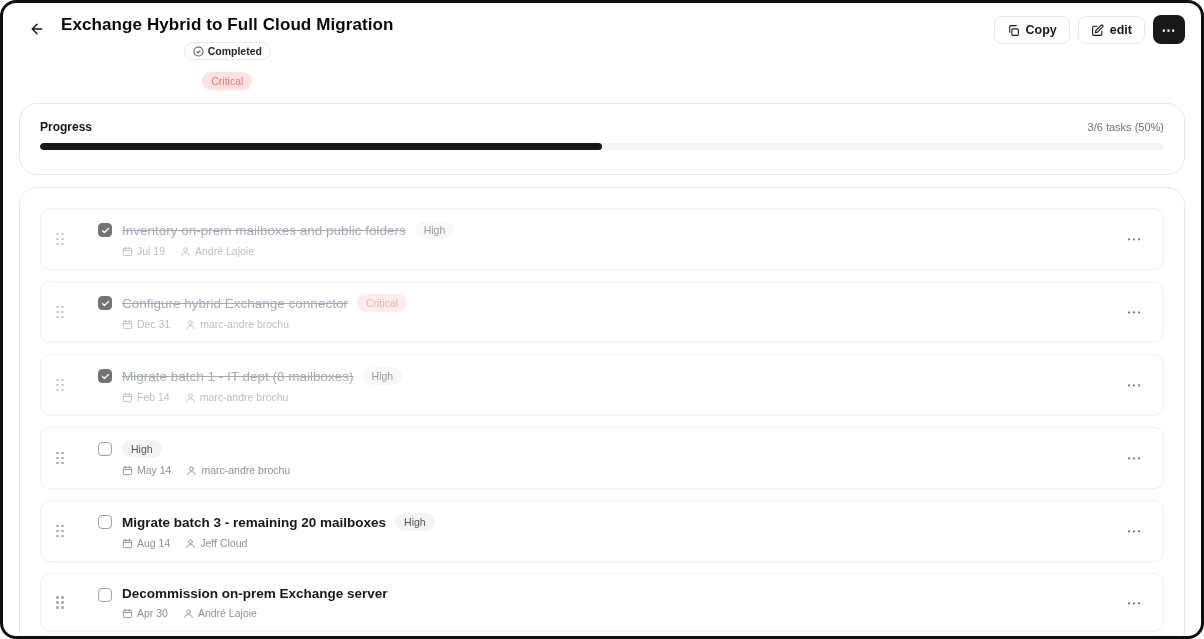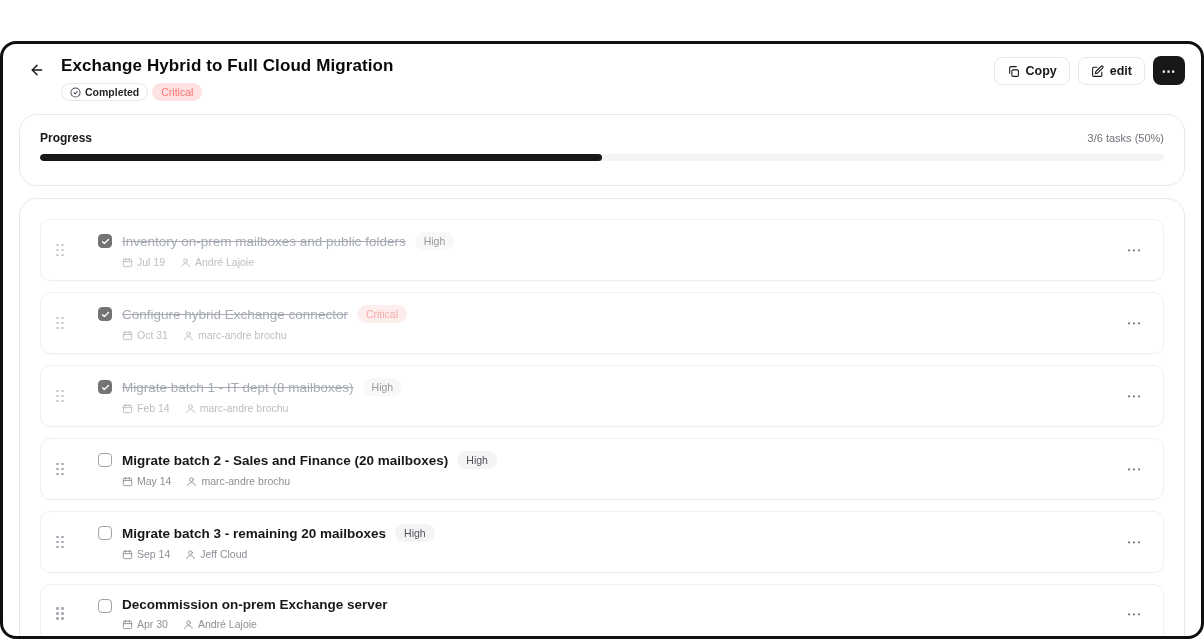--- a/index.html
+++ b/index.html
@@ -1,24 +1,24 @@
 <!DOCTYPE html>
 <html style="--accent: #18181b; --critical_bg: #fee2e2; --critical_text: #f87171; --neutral_badge_bg: #f4f4f5; --neutral_badge_text: #52525b; --border: #e5e7eb; --muted: #71717a; --track: #f4f4f5;"><head>
 <meta charset="utf-8">
 <style>
   * { margin:0; padding:0; box-sizing:border-box; }
   html,body { width:1204px; height:639px; background:#fff; font-family:"Liberation Sans", sans-serif; }
-  .frame { position:absolute; inset:0; border:3px solid #0f0f0f; border-radius:16px; background:#fff; overflow:hidden;margin-top:41px; }
+  .frame { position:absolute; inset:0; border:3px solid #0f0f0f; border-radius:16px; background:#fff; overflow:hidden; }
 
   
   .topbar { display:flex; justify-content:space-between; align-items:flex-start; padding:12px 16px 0 16px; }
   .topbar-left { display:flex; align-items:flex-start; gap:12px; }
   .back-btn { background:none; border:none; cursor:pointer; padding:6px 4px 0 10px; color:#18181b; display:flex; }
   .title-block h1 { font-size:17px; font-weight:700; color:#09090b; letter-spacing:.1px; }
-  .badges { display:flex; gap:4px; margin-top:7px; align-items:center; }
+  .badges { display:flex; gap:12px; margin-top:7px; align-items:center;flex-direction:column; }
   .badge-status { display:inline-flex; align-items:center; gap:4px; border:1px solid var(--border,#e4e4e7); border-radius:999px; padding:2px 8px; font-size:10.5px; font-weight:600; color:#27272a; background:#fff; }
   .badge-critical { background:var(--critical_bg,#fee2e2); color:var(--critical_text,#f87171); border-radius:999px; padding:3px 9px; font-size:10.5px; font-weight:500; }
   .topbar-right { display:flex; gap:8px; align-items:flex-end; padding-top:0; }
   .btn { display:inline-flex; align-items:center; gap:6px; background:#fff; border:1px solid var(--border,#e4e4e7); border-radius:8px; padding:6px 12px; font-size:12.5px; font-weight:600; color:#18181b; cursor:pointer; font-family:inherit; }
   .btn-dark { background:var(--accent,#18181b); color:#fff; border:none; border-radius:8px; width:32px; height:29px; font-size:14px; font-weight:700; cursor:pointer; display:inline-flex; align-items:center; justify-content:center; letter-spacing:1px; }
 
   
   .card { margin:0 16px; border:1px solid var(--border,#e5e7eb); border-radius:18px; background:#fff; }
   .progress-card { margin-top:13px; padding:16px 20px 24px 20px; }
   .progress-head { display:flex; justify-content:space-between; align-items:baseline; margin-bottom:9px; }
@@ -174,21 +174,21 @@
             <div class="task-line1">
               <span class="task-title">Configure hybrid Exchange connector</span>
               <span class="pill critical">Critical</span>
             </div>
             <div class="task-meta">
               <span class="meta">
                 <svg width="11" height="11" viewBox="0 0 24 24" fill="none" stroke="#8e9097" stroke-width="2" stroke-linecap="round">
                     <rect x="3" y="5" width="18" height="16" rx="2"></rect>
                     <path d="M3 10h18M8 3v4M16 3v4"></path>
                   </svg>
-                <span>Oct 31</span>
+                <span>Dec 31</span>
               </span>
               <span class="meta">
                 <svg width="11" height="11" viewBox="0 0 24 24" fill="none" stroke="#8e9097" stroke-width="2" stroke-linecap="round">
                     <circle cx="12" cy="8" r="4"></circle>
                     <path d="M4 21c0-4 3.5-6.5 8-6.5s8 2.5 8 6.5"></path>
                   </svg>
                 <span>marc-andre brochu</span>
               </span>
             </div>
           </div>
@@ -243,21 +243,20 @@
               <i></i>
               <i></i>
               <i></i>
               <i></i>
               <i></i>
               <i></i>
             </span>
           <span class="checkbox"></span>
           <div class="task-body">
             <div class="task-line1">
-              <span class="task-title">Migrate batch 2 - Sales and Finance (20 mailboxes)</span>
               <span class="pill high">High</span>
             </div>
             <div class="task-meta">
               <span class="meta">
                 <svg width="11" height="11" viewBox="0 0 24 24" fill="none" stroke="#8e9097" stroke-width="2" stroke-linecap="round">
                     <rect x="3" y="5" width="18" height="16" rx="2"></rect>
                     <path d="M3 10h18M8 3v4M16 3v4"></path>
                   </svg>
                 <span>May 14</span>
               </span>
@@ -289,21 +288,21 @@
             <div class="task-line1">
               <span class="task-title">Migrate batch 3 - remaining 20 mailboxes</span>
               <span class="pill high">High</span>
             </div>
             <div class="task-meta">
               <span class="meta">
                 <svg width="11" height="11" viewBox="0 0 24 24" fill="none" stroke="#8e9097" stroke-width="2" stroke-linecap="round">
                     <rect x="3" y="5" width="18" height="16" rx="2"></rect>
                     <path d="M3 10h18M8 3v4M16 3v4"></path>
                   </svg>
-                <span>Sep 14</span>
+                <span>Aug 14</span>
               </span>
               <span class="meta">
                 <svg width="11" height="11" viewBox="0 0 24 24" fill="none" stroke="#8e9097" stroke-width="2" stroke-linecap="round">
                     <circle cx="12" cy="8" r="4"></circle>
                     <path d="M4 21c0-4 3.5-6.5 8-6.5s8 2.5 8 6.5"></path>
                   </svg>
                 <span>Jeff Cloud</span>
               </span>
             </div>
           </div>

